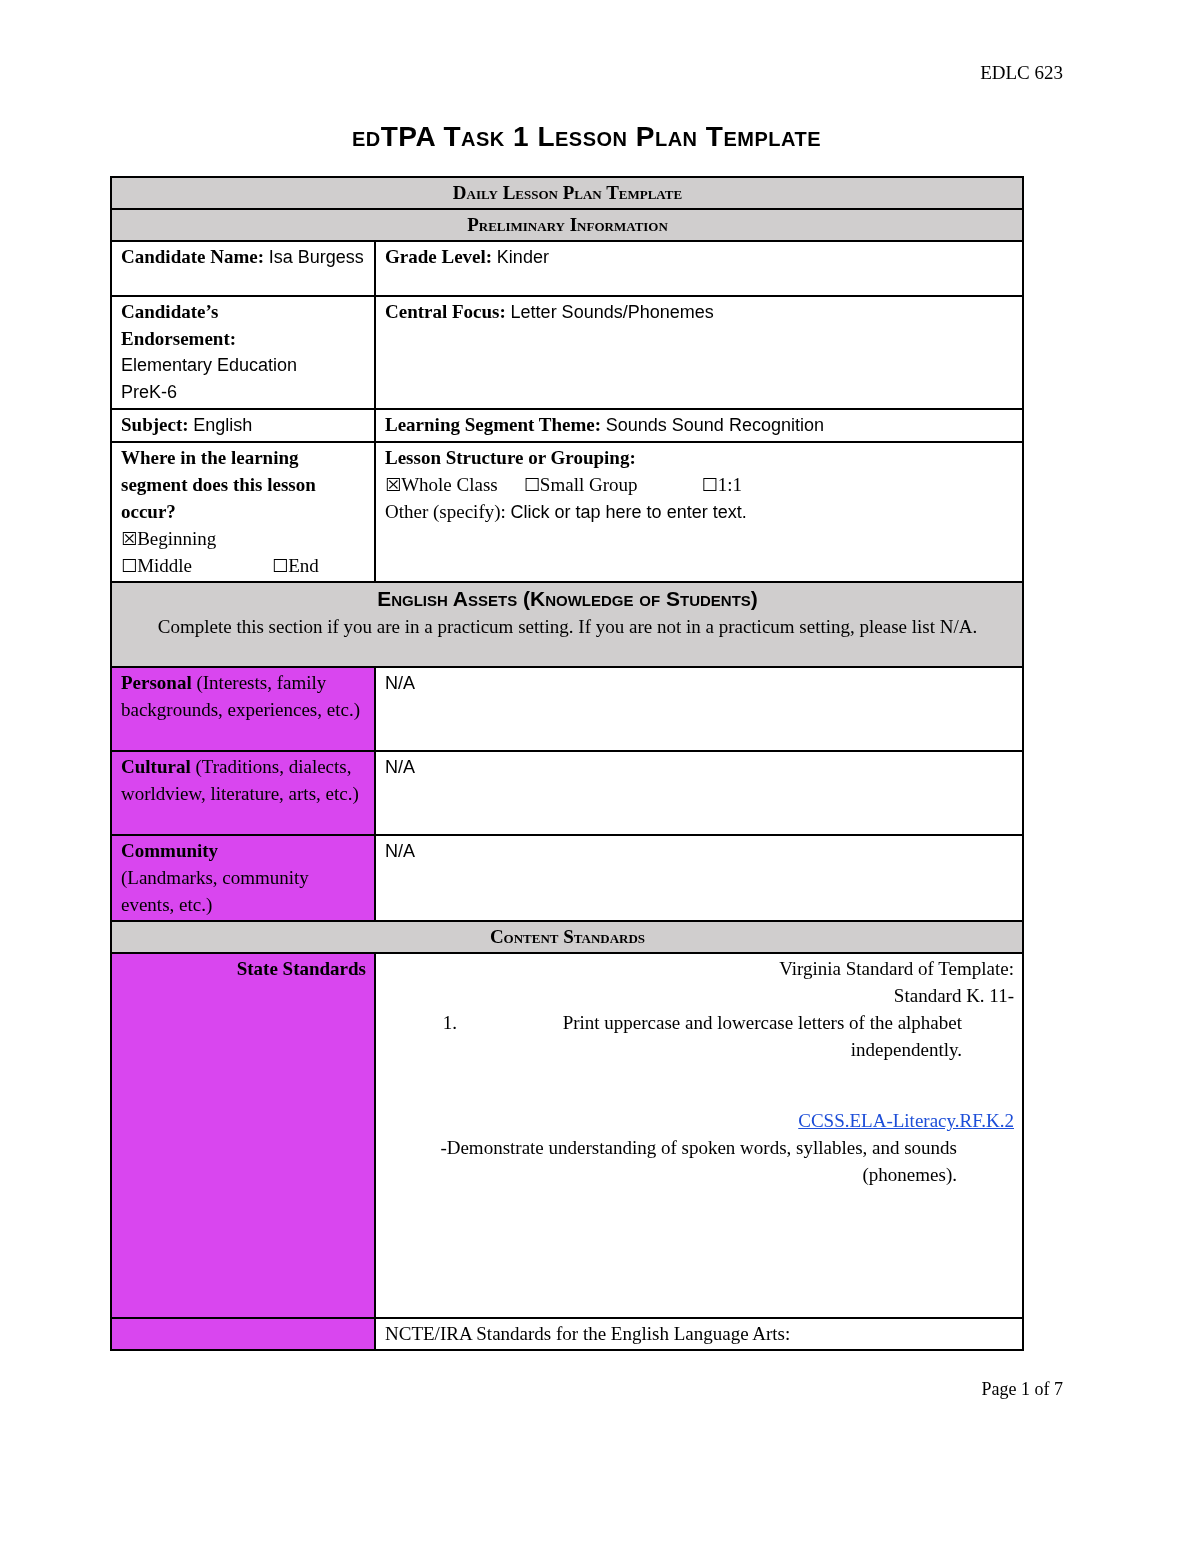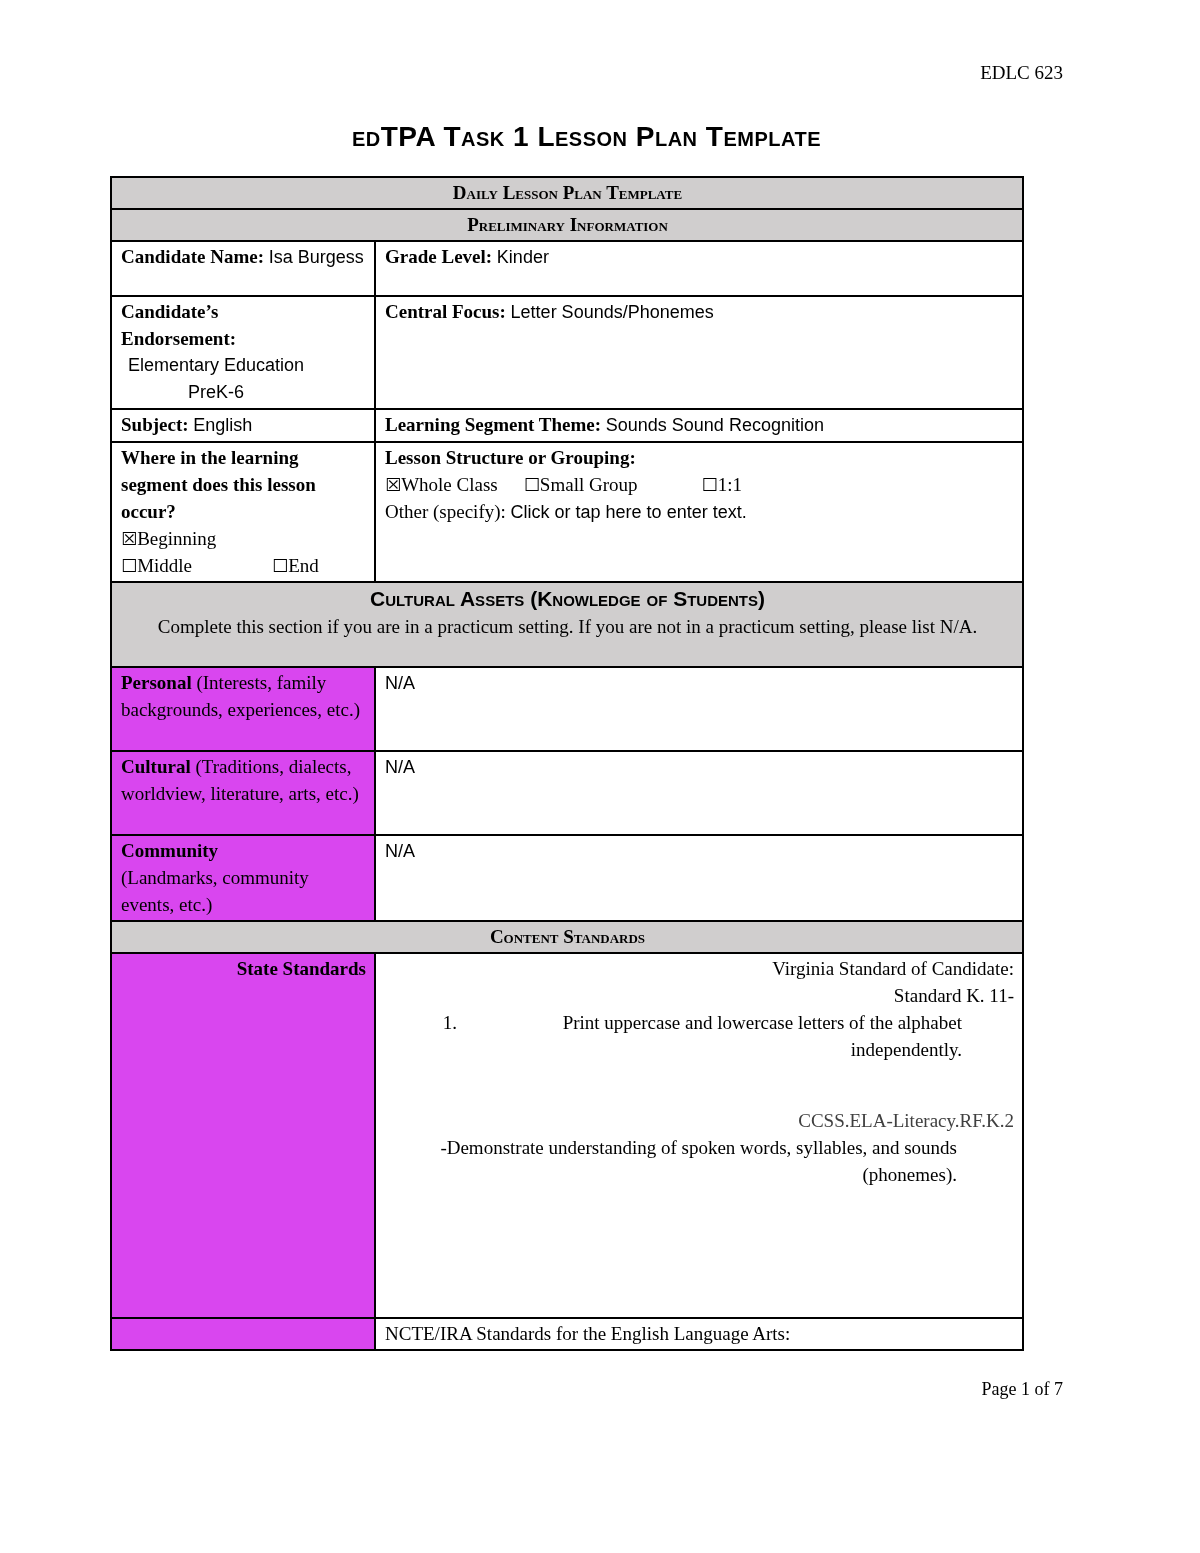--- a/index.html
+++ b/index.html
@@ -69,21 +69,20 @@
     margin: 0 auto;
   }
   td.light { background: #d946ef; }
   .sans {
     font-family: "Liberation Sans", sans-serif;
     font-size: 18px;
   }
   .val-block {
     display: block;
     max-width: 190px;
-    text-align: center;
   }
   b.lbl { font-weight: bold; }
   .cb {
     white-space: nowrap;
   }
   .cb-glyph {
     font-family: "DejaVu Sans", sans-serif;
     font-size: 18px;
   }
   .cb-end { margin-left: 80px; }
@@ -95,21 +94,22 @@
   }
   .ol-num {
     width: 34px;
     flex: 0 0 34px;
   }
   .ol-text {
     max-width: 505px;
   }
   .link-block { margin-top: 44px; }
   .link {
-    color: #404040;
+    color: #1d4ed8;
+    text-decoration: underline;
     cursor: pointer;
   }
   .desc { max-width: 572px; }
   
   .r-h1 td, td.r-h1 { height: 24px; }
   .r-h2 td, td.r-h2 { height: 22px; }
   .r-name td { height: 50px; }
   .r-endorse td { height: 100px; }
   .r-subject td { height: 24px; }
   .r-where td { height: 128px; }
@@ -200,21 +200,21 @@
         </div>
         <div>
           <span>Other (specify):</span>
           <span class="sans">Click or tap here to enter text.</span>
         </div>
       </td>
     </tr>
 
     <tr class="r-assets-h">
       <td colspan="2" class="sec">
-        <div class="sec-title-sans">Cultural Assets (Knowledge of Students)</div>
+        <div class="sec-title-sans">English Assets (Knowledge of Students)</div>
         <div class="sec-note">Complete this section if you are in a practicum setting. If you are not in a practicum setting, please list N/A.</div>
       </td>
     </tr>
 
     <tr class="r-asset">
       <td class="light">
         <b class="lbl">Personal</b><span> (Interests, family backgrounds, experiences, etc.)</span>
       </td>
       <td>
         <span class="sans">N/A</span>
@@ -242,21 +242,21 @@
 
     <tr class="r-cs-h">
       <td colspan="2" class="sec">Content Standards</td>
     </tr>
 
     <tr class="r-state">
       <td class="light">
         <b class="lbl">State Standards</b>
       </td>
       <td>
-        <div>Virginia Standard of Candidate:</div>
+        <div>Virginia Standard of Template:</div>
         <div>Standard K. 11-</div>
         <div class="ol-item">
           <span class="ol-num">1.</span>
           <span class="ol-text">Print uppercase and lowercase letters of the alphabet independently.</span>
         </div>
         <div class="link-block">
           <span class="link">CCSS.ELA-Literacy.RF.K.2</span>
         </div>
         <div class="desc">-Demonstrate understanding of spoken words, syllables, and sounds (phonemes).</div>
       </td>

